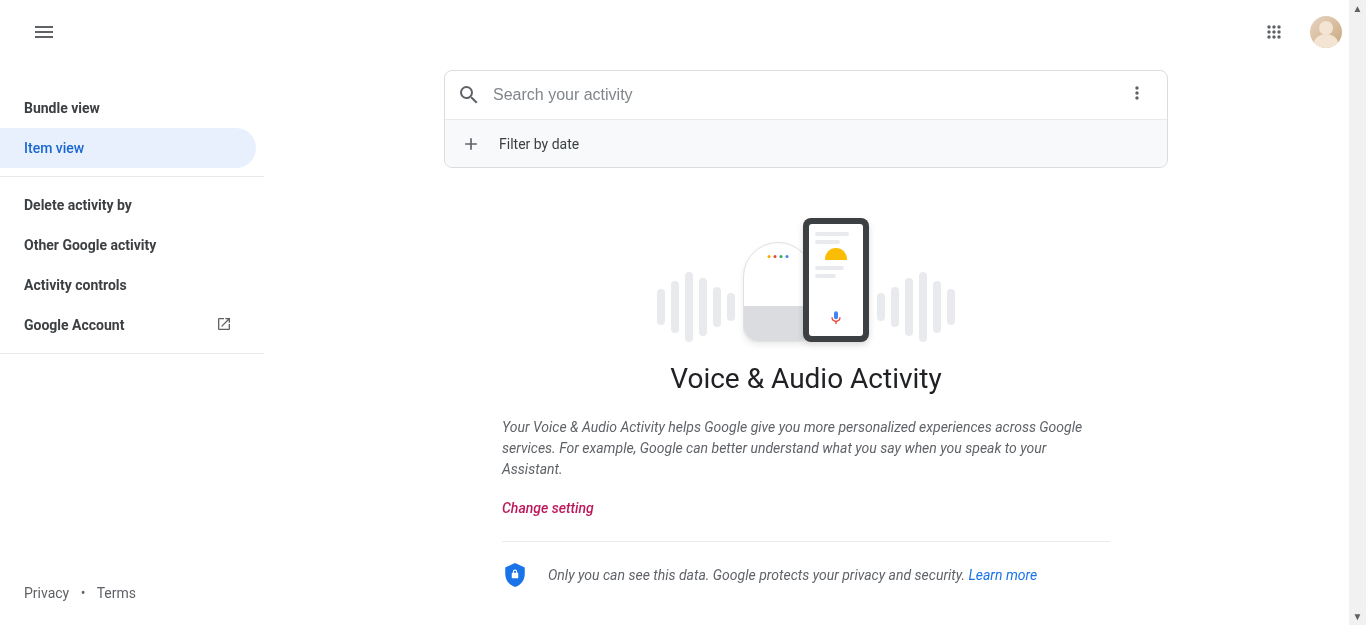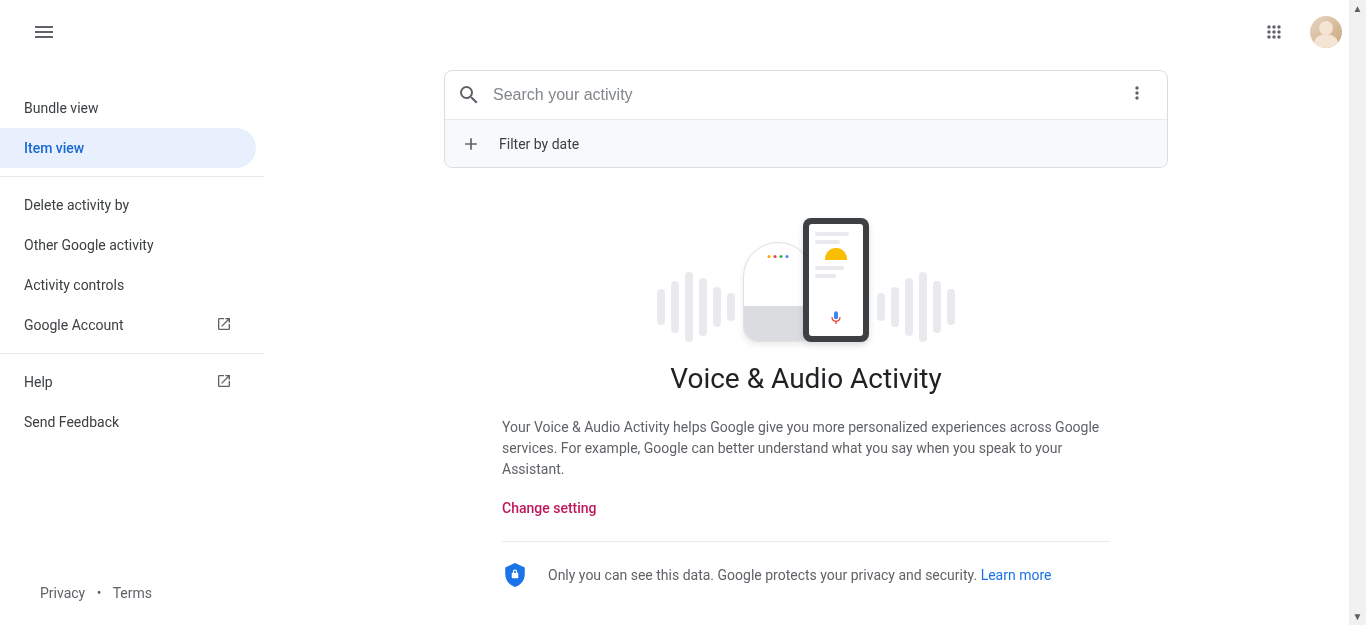--- a/index.html
+++ b/index.html
@@ -14,26 +14,26 @@
   .app-name { font-size: 22px; color:#5f6368; margin-left:4px; }
 
   .header-spacer { flex: 1; }
   .apps-btn { width:40px; height:40px; display:flex; align-items:center; justify-content:center; border-radius:50%; cursor:pointer; margin-right:16px;}
   .avatar { width:32px; height:32px; border-radius:50%; background:linear-gradient(135deg,#e8d5c4,#c9a87c); cursor:pointer; margin-right:8px; position:relative; overflow:hidden;}
   .avatar::after{content:""; position:absolute; width:14px; height:14px; background:#f4e4d4; border-radius:50%; top:5px; left:9px;}
   .avatar::before{content:""; position:absolute; width:24px; height:18px; background:#f4e4d4; border-radius:50% 50% 0 0; top:18px; left:4px;}
 
   
   .sidebar { position:absolute; left:0; top:64px; width:264px; bottom:0; padding-top:20px; }
-  .nav-item { height:40px; display:flex; align-items:center; padding:0 24px; font-size:14px; color:#3c4043; cursor:pointer; border-radius:0 20px 20px 0; margin-right:8px; position:relative;}
+  .nav-item { height:40px; display:flex; align-items:center; padding:0 24px; font-size:14px; color:#3c4043; cursor:pointer; border-radius:0 20px 20px 0; margin-right:8px; position:relative;font-weight:bold;}
   .nav-item.active { background:#e8f0fe; color:#1967d2; font-weight:500;}
   .nav-item .ext-icon { position:absolute; right:24px; }
   .nav-divider { border-top:1px solid #e8eaed; margin:8px 0 8px 0; width:264px;}
   .nav-section { margin-top:4px; margin-bottom:4px;}
-  .footer-links { position:absolute; bottom:24px; left:40px; font-size:14px; color:#5f6368;}
+  .footer-links { position:absolute; bottom:24px; left:24px; font-size:14px; color:#5f6368;}
   .footer-links span { cursor:pointer; }
   .footer-dot { margin:0 8px; }
 
   
   .main { position:absolute; left:264px; right:18px; top:64px; bottom:0; display:flex; flex-direction:column; align-items:center; }
   .search-card { width:724px; border:1px solid #dadce0; border-radius:8px; overflow:hidden; margin-top:6px; box-shadow:none;}
   .search-row { display:flex; align-items:center; height:48px; padding:0 12px; }
   .search-row input { border:none; outline:none; font-size:16px; flex:1; margin-left:12px; color:#202124; background:transparent;}
   .search-row input::placeholder { color:#80868b; }
   .more-btn{ padding:8px; cursor:pointer;}
@@ -50,21 +50,21 @@
   .device-home .dots{ position:absolute; top:12px; left:50%; transform:translateX(-50%); display:flex; gap:3px;}
   .device-home .dots span{width:3px;height:3px;border-radius:50%;}
   .device-phone{ width:66px; height:124px; background:#3c4043; border-radius:8px; padding:6px; margin-left:-6px; z-index:2; box-shadow:0 3px 6px rgba(0,0,0,0.15);}
   .device-phone .screen{ width:100%; height:100%; background:#fff; border-radius:3px; position:relative; padding:8px 6px;}
   .screen .line{ height:4px; background:#e8eaed; border-radius:2px; margin-bottom:4px;}
   .screen .taco{ width:22px; height:12px; border-radius:12px 12px 0 0; background:#fbbc04; margin:2px auto 6px;}
   .screen .mic-ico{ position:absolute; bottom:10px; left:50%; transform:translateX(-50%);}
 
   .hero h1 { font-size:28px; font-weight:400; color:#202124; margin-top:20px;}
 
-  .body-text { width:608px; margin-top:22px; text-align:left; font-size:14px; color:#5f6368; line-height:1.5;}
+  .body-text { width:608px; margin-top:22px; text-align:left; font-size:14px; color:#5f6368; line-height:1.5;font-style:italic;}
   .body-text p { margin-bottom:18px;}
   .link { color:#1a73e8; cursor:pointer; }
   .change-link{ color:#be185d; font-size:14px; font-weight:500; cursor:pointer; display:block; margin-top:6px;}
   .thin-divider{ border-top:1px solid #e8eaed; margin-top:22px; margin-bottom:0;}
   .privacy-row{ display:flex; align-items:center; margin-top:18px; font-size:14px; color:#5f6368;}
   .shield{ width:26px; height:30px; margin-right:20px; flex-shrink:0;}
 
   
   .scroll-track{ position:absolute; right:0; top:0; bottom:0; width:17px; background:#f1f1f1;}
   .scroll-arrow{ width:17px; height:17px; display:flex; align-items:center; justify-content:center; color:#606060; font-size:10px; cursor:pointer;}
@@ -108,31 +108,20 @@
         <span>Activity controls</span>
       </div>
     <div class="nav-item">
       <span>Google Account</span>
       <span class="ext-icon"><svg width="16" height="16" viewBox="0 0 24 24">
             <path fill="#5f6368" d="M19 19H5V5h7V3H5a2 2 0 0 0-2 2v14a2 2 0 0 0 2 2h14a2 2 0 0 0 2-2v-7h-2v7zM14 3v2h3.59l-9.83 9.83 1.41 1.41L19 6.41V10h2V3h-7z"></path>
           </svg></span>
     </div>
   </div>
   <div class="nav-divider"></div>
-  <div class="nav-section">
-    <div class="nav-item">
-      <span>Help</span>
-      <span class="ext-icon"><svg width="16" height="16" viewBox="0 0 24 24">
-            <path fill="#5f6368" d="M19 19H5V5h7V3H5a2 2 0 0 0-2 2v14a2 2 0 0 0 2 2h14a2 2 0 0 0 2-2v-7h-2v7zM14 3v2h3.59l-9.83 9.83 1.41 1.41L19 6.41V10h2V3h-7z"></path>
-          </svg></span>
-    </div>
-    <div class="nav-item">
-        <span>Send Feedback</span>
-      </div>
-  </div>
   <div class="footer-links">
     <span>Privacy</span>
     <span class="footer-dot">•</span>
     <span>Terms</span>
   </div>
 </div>
 
 <div class="main">
   <div class="search-card">
     <div class="search-row">

